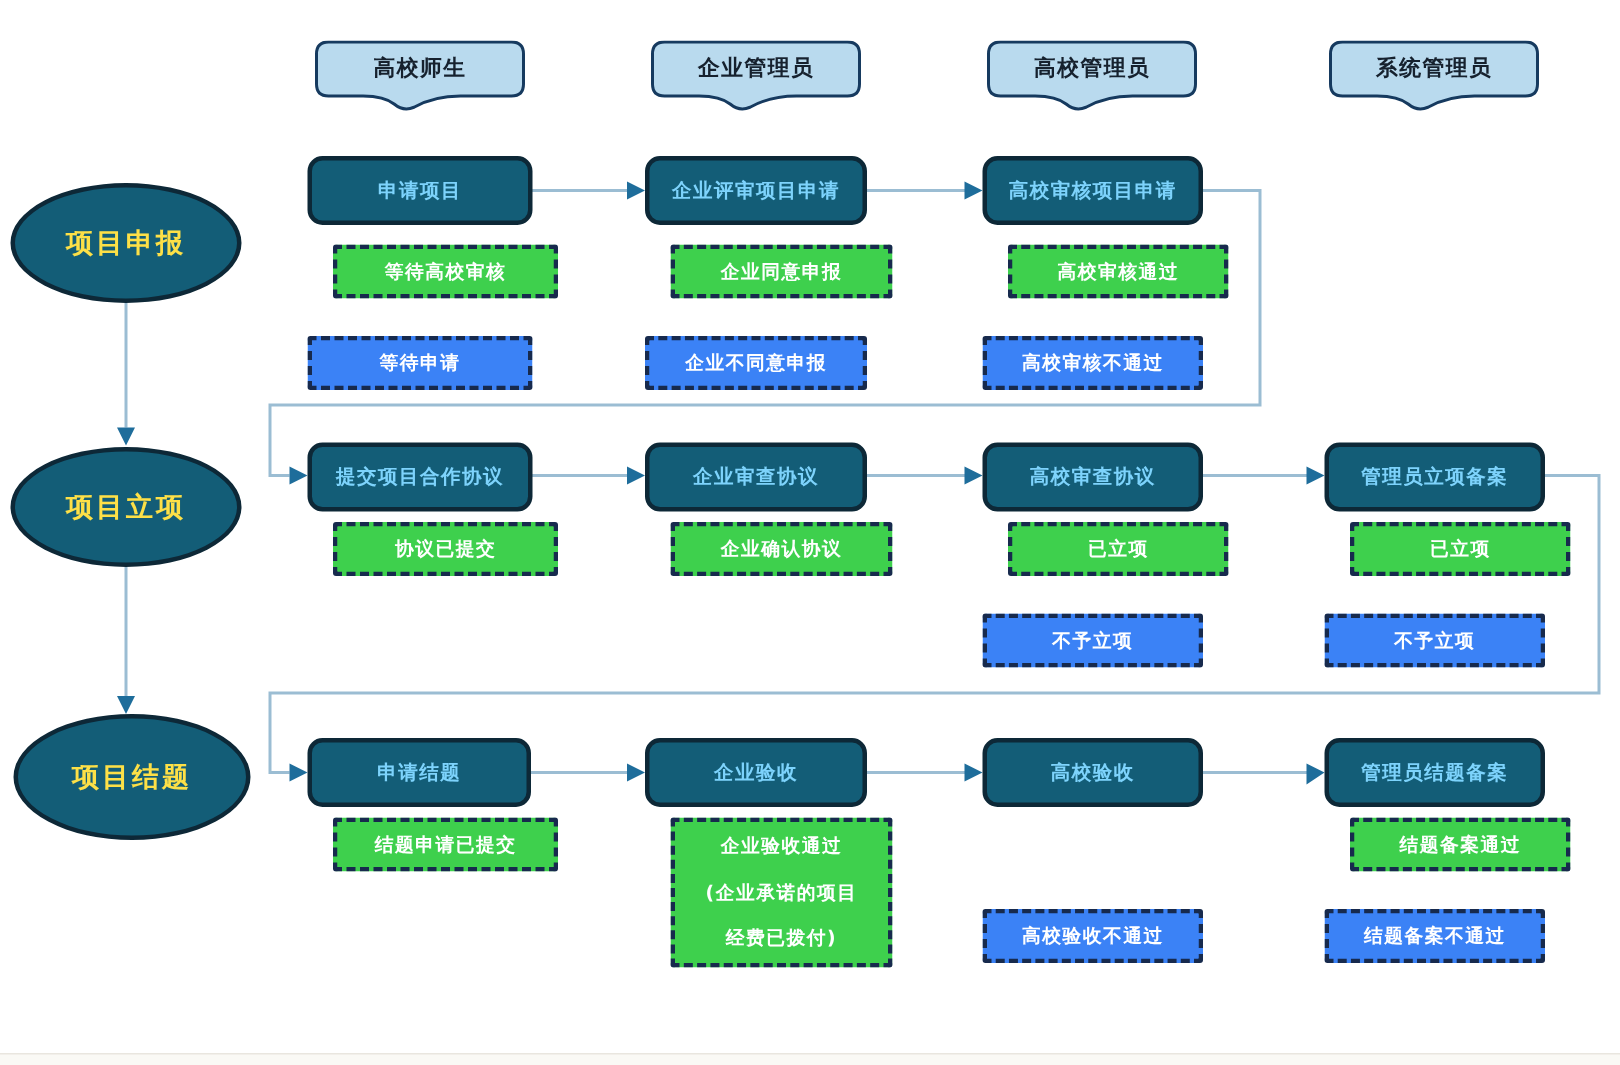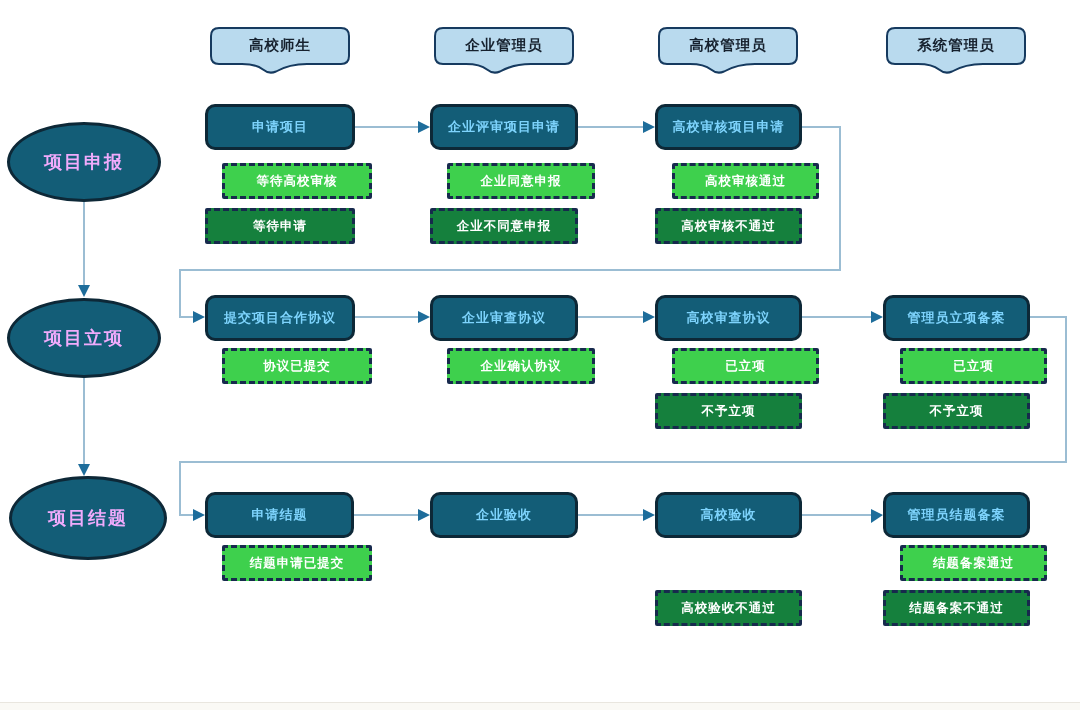--- a/index.html
+++ b/index.html
@@ -17,40 +17,40 @@
   .lane-header .hdr-label{
     position:absolute;left:0;top:0;width:140px;height:37px;
     display:flex;align-items:center;justify-content:center;
     font-size:14.5px;font-weight:600;color:#16212e;letter-spacing:1px;
   }
 
   .ellipse{
     position:absolute;z-index:2;border-radius:50%;
     background:#135d77;border:3px solid #0d2837;
     display:flex;align-items:center;justify-content:center;
-    color:#f0abfc;font-size:18px;font-weight:700;letter-spacing:2px;
+    color:#fde047;font-size:18px;font-weight:700;letter-spacing:2px;
     box-sizing:border-box;
   }
 
   .proc{
     position:absolute;height:46px;z-index:2;box-sizing:border-box;
     background:#135d77;border:3px solid #0d2837;border-radius:10px;
     display:flex;align-items:center;justify-content:center;
     color:#7dd3fc;font-size:13px;font-weight:600;letter-spacing:1px;
   }
 
   .status{
     position:absolute;height:36px;z-index:2;box-sizing:border-box;
     border:3px dashed #172a4d;border-radius:2px;
     display:flex;align-items:center;justify-content:center;text-align:center;
     color:#ffffff;font-size:12.5px;font-weight:600;letter-spacing:1px;
     white-space:pre-line;
   }
   .status.green{background:#3ed04d;margin-left:17px;}
-  .status.magenta{background:#15803d;}
+  .status.magenta{background:#3b82f6;margin-top:16px;}
   .status.tall{height:100px;line-height:2.45;}
 
   .footer-strip{
     position:absolute;left:0;right:0;top:702px;bottom:0;
     background:#faf9f5;border-top:1px solid #e9e6df;z-index:0;
   }
 </style>
 </head>
 <body>
 
@@ -141,20 +141,23 @@
   <div class="status magenta" style="left:655px;top:393px;width:147px">不予立项</div>
 
   <div class="proc" style="left:883px;top:295px;width:147px">管理员立项备案</div>
   <div class="status green" style="left:883px;top:348px;width:147px">已立项</div>
   <div class="status magenta" style="left:883px;top:393px;width:147px">不予立项</div>
 
   <div class="proc" style="left:205px;top:492px;width:149px">申请结题</div>
   <div class="status green" style="left:205px;top:545px;width:150px">结题申请已提交</div>
 
   <div class="proc" style="left:430px;top:492px;width:148px">企业验收</div>
+  <div class="status green tall" style="left:430px;top:545px;width:148px">企业验收通过
+(企业承诺的项目
+经费已拨付)</div>
 
   <div class="proc" style="left:655px;top:492px;width:147px">高校验收</div>
   <div class="status magenta" style="left:655px;top:590px;width:147px">高校验收不通过</div>
 
   <div class="proc" style="left:883px;top:492px;width:147px">管理员结题备案</div>
   <div class="status green" style="left:883px;top:545px;width:147px">结题备案通过</div>
   <div class="status magenta" style="left:883px;top:590px;width:147px">结题备案不通过</div>
 
   <div class="footer-strip"></div>
 </div>

